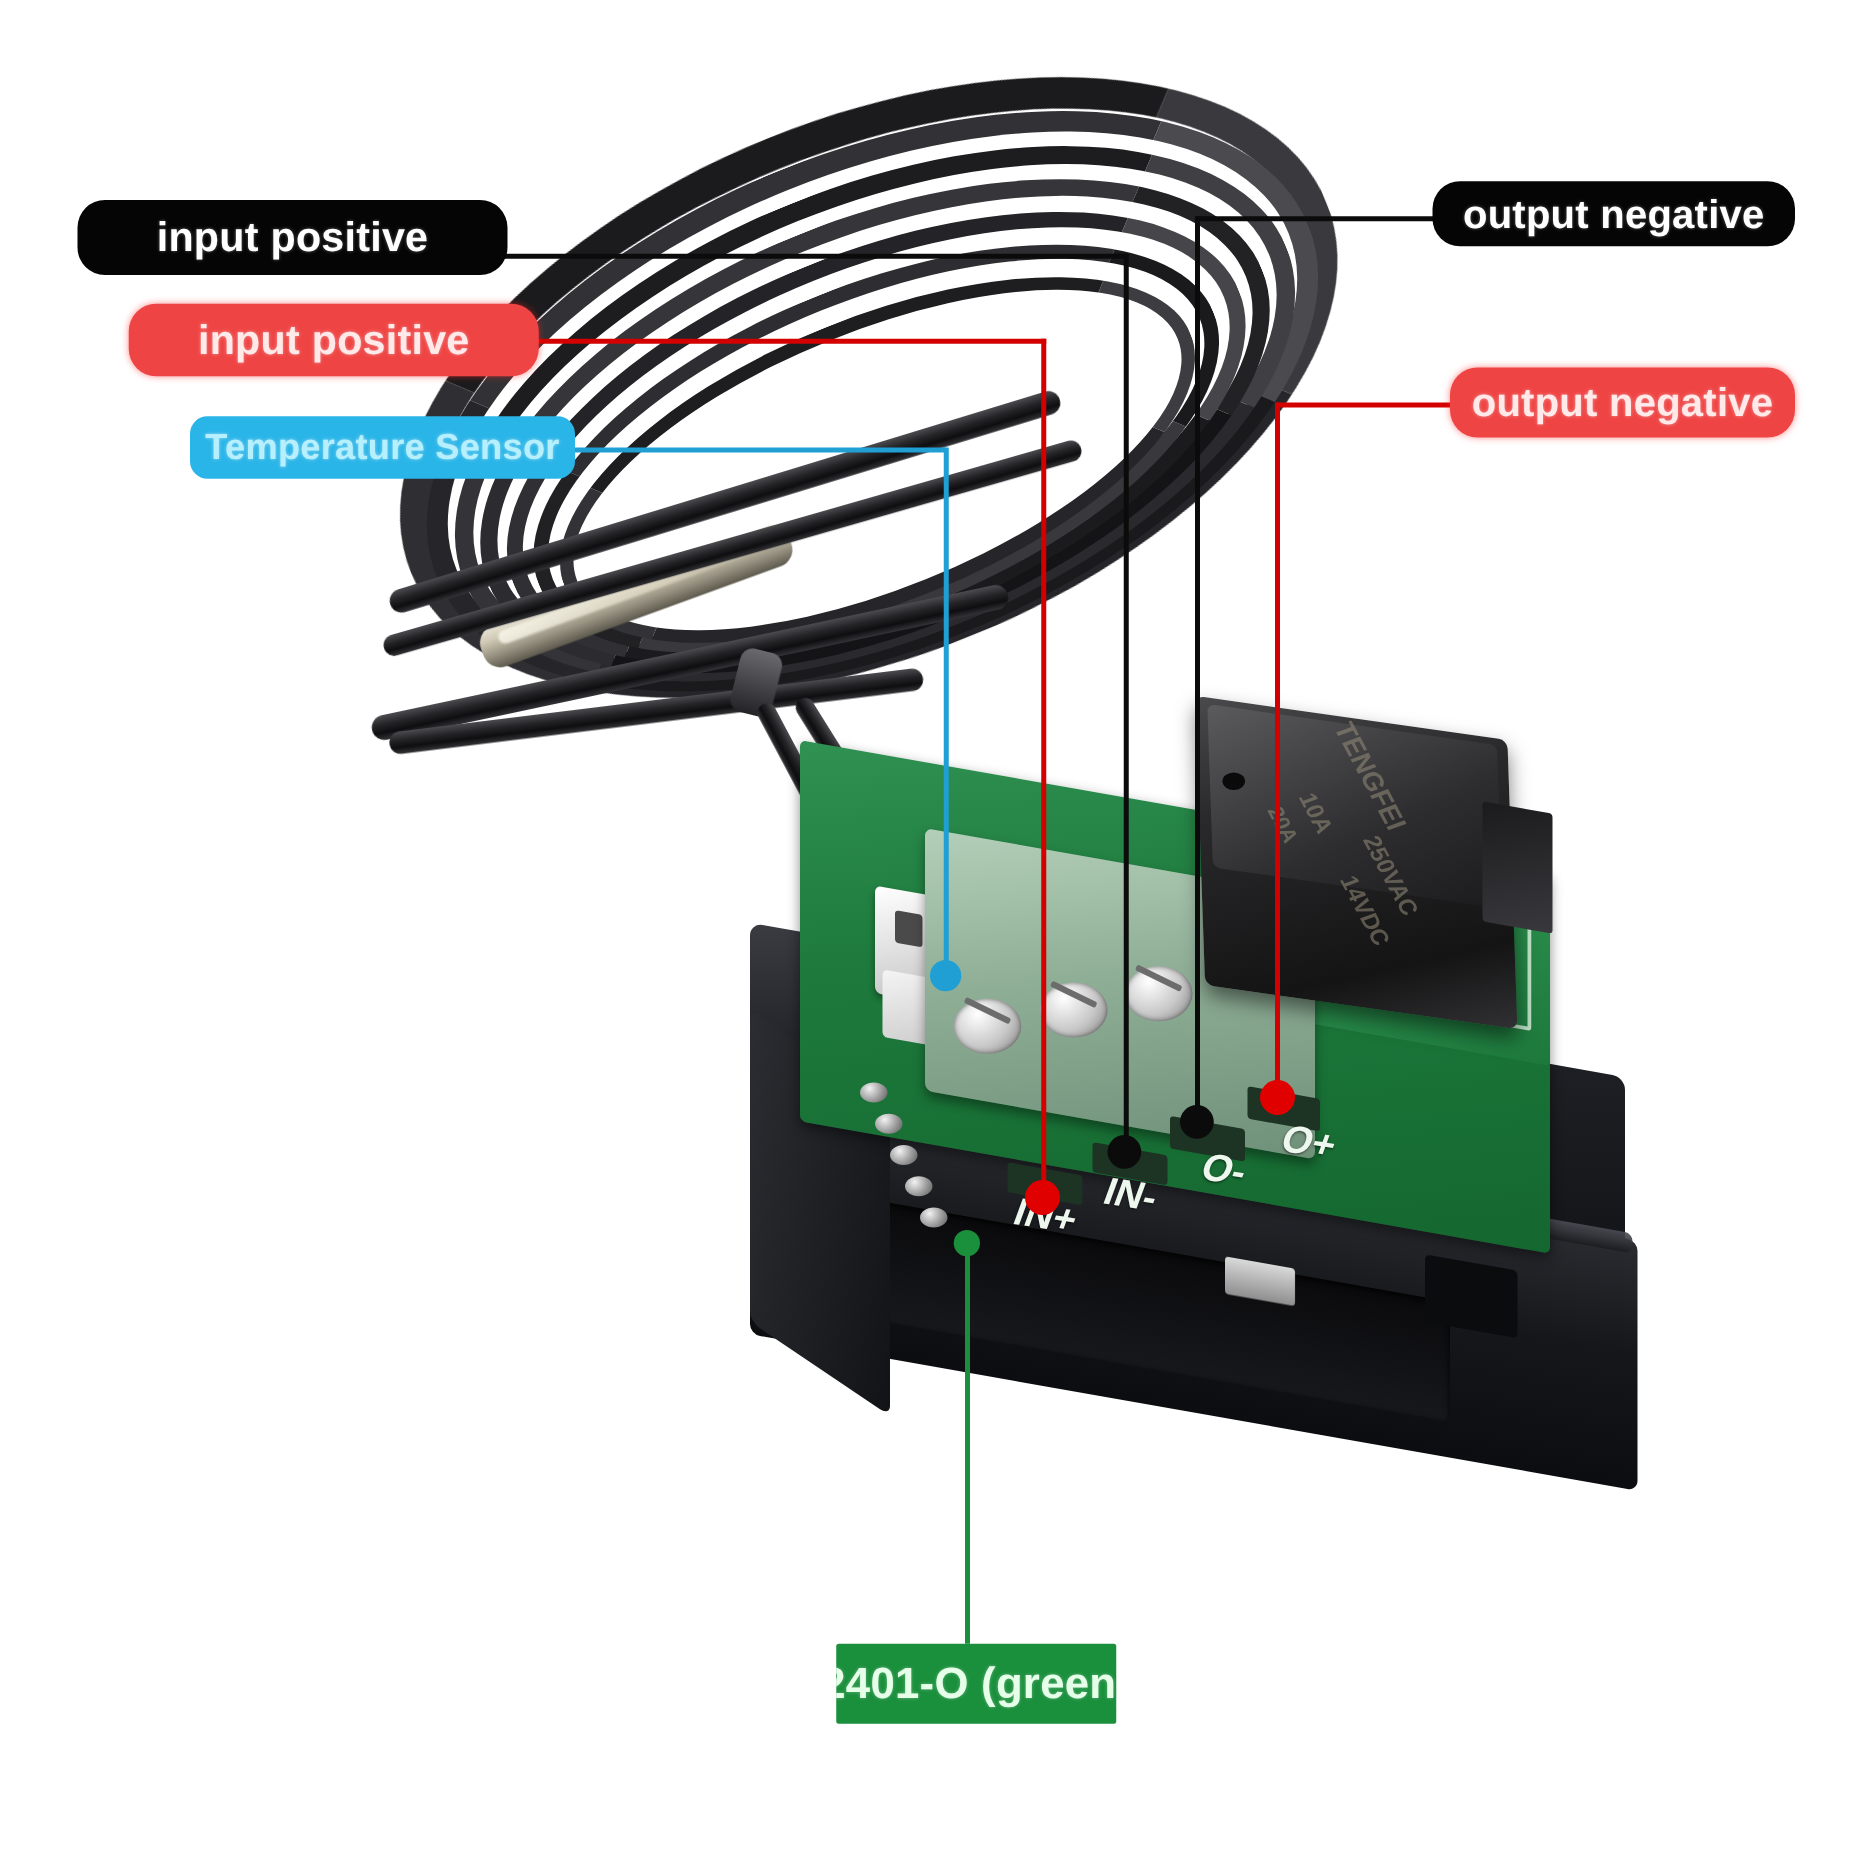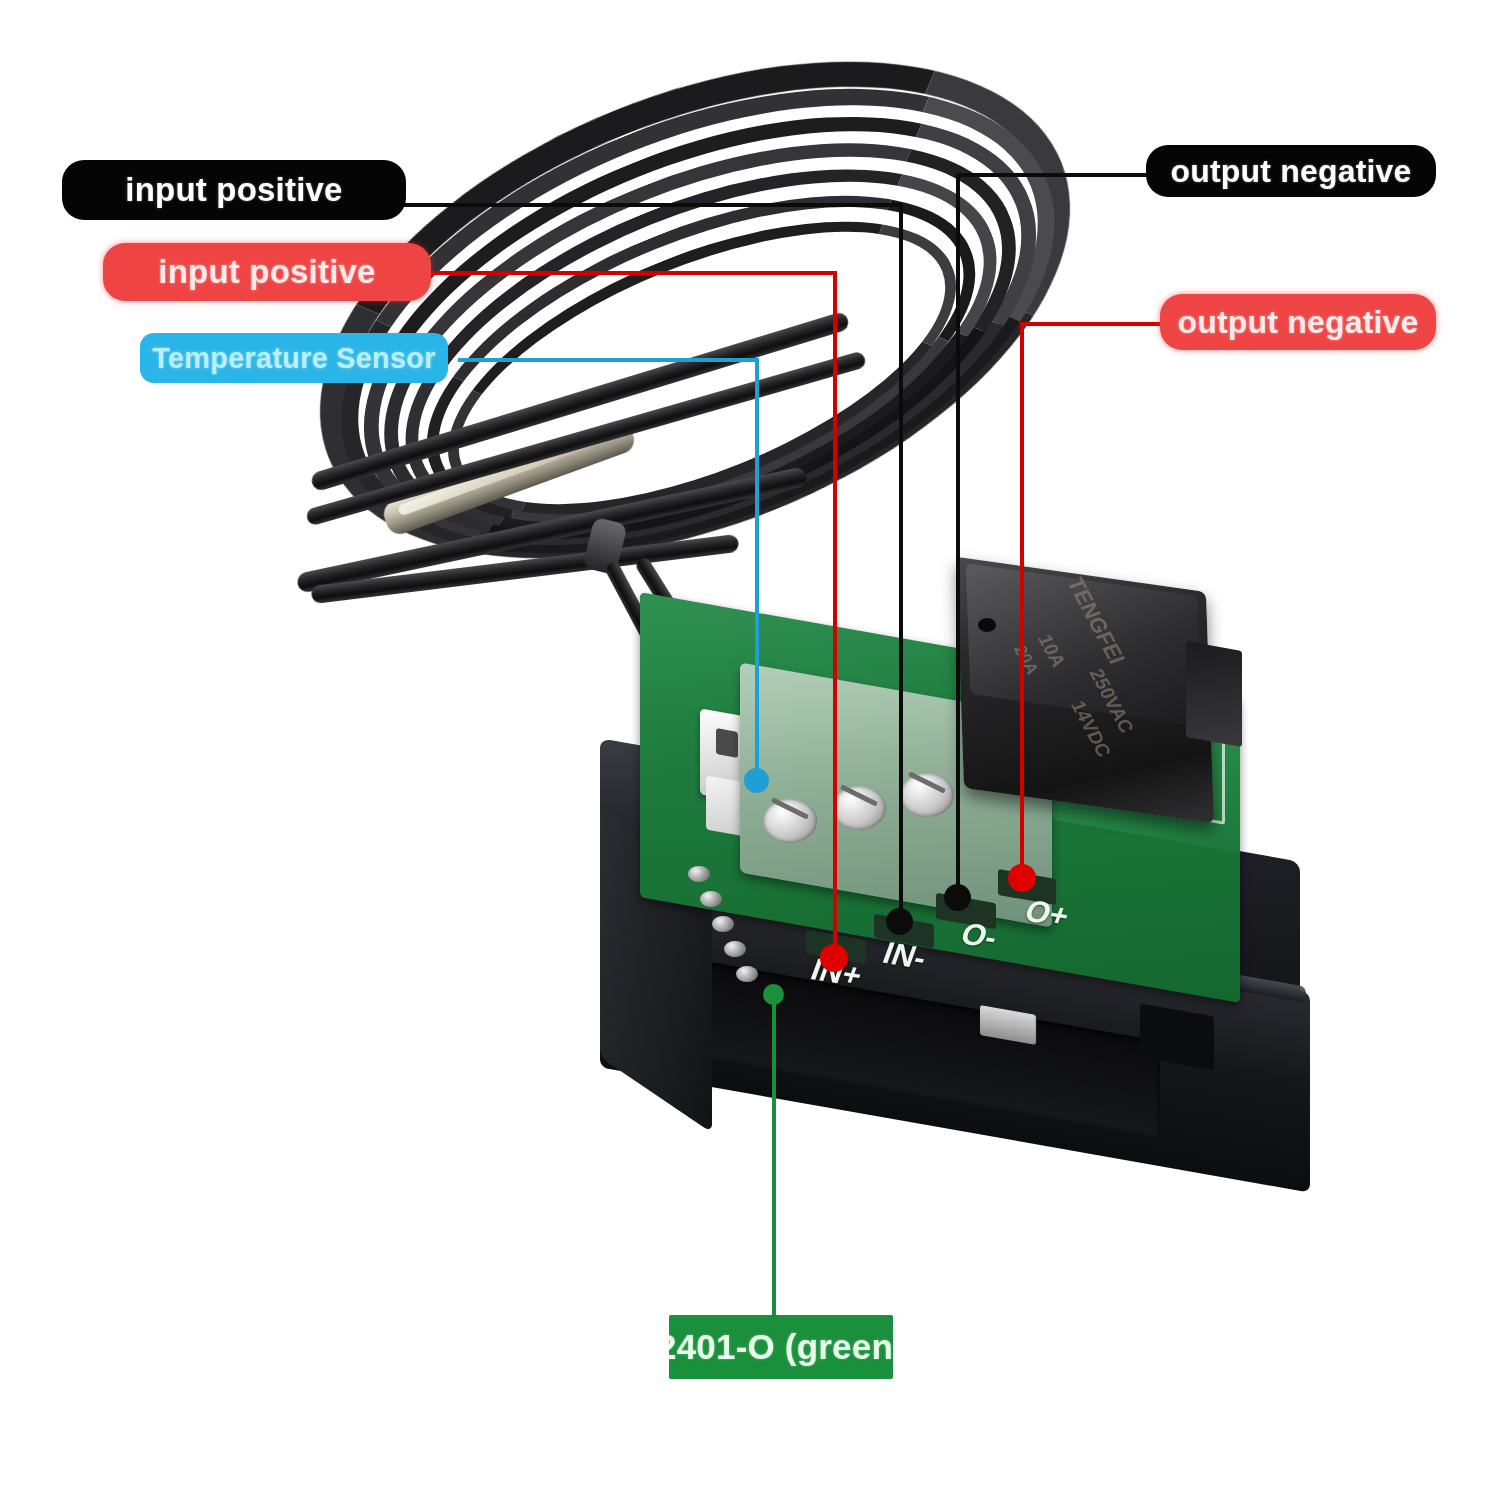--- a/index.html
+++ b/index.html
@@ -307,21 +307,21 @@
   <div class="dot" style="left:763px; top:984px; width:21px; height:21px; background:#1a8f3c;"></div>
 
   <div class="chip chip-black" style="left:62px; top:160px; width:344px; height:60px; font-size:33px;">
     <span>input positive</span>
   </div>
 
   <div class="chip chip-red" style="left:103px; top:243px; width:328px; height:58px; font-size:33px;">
     <span>input positive</span>
   </div>
 
-  <div class="chip chip-cyan" style="left:140px; top:333px; width:308px; height:50px; font-size:29px;">
+  <div class="chip chip-cyan" style="left:152px; top:333px; width:308px; height:50px; font-size:29px;">
     <span>Temperature Sensor</span>
   </div>
 
   <div class="chip chip-black" style="left:1146px; top:145px; width:290px; height:52px; font-size:32px;">
     <span>output negative</span>
   </div>
 
   <div class="chip chip-red" style="left:1160px; top:294px; width:276px; height:56px; font-size:32px;">
     <span>output negative</span>
   </div>

